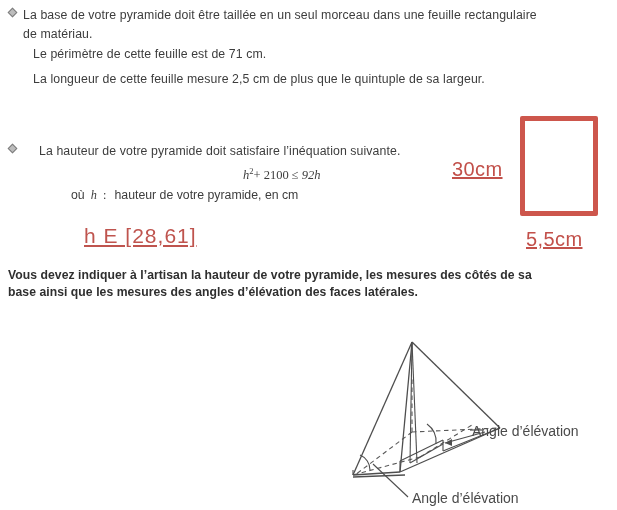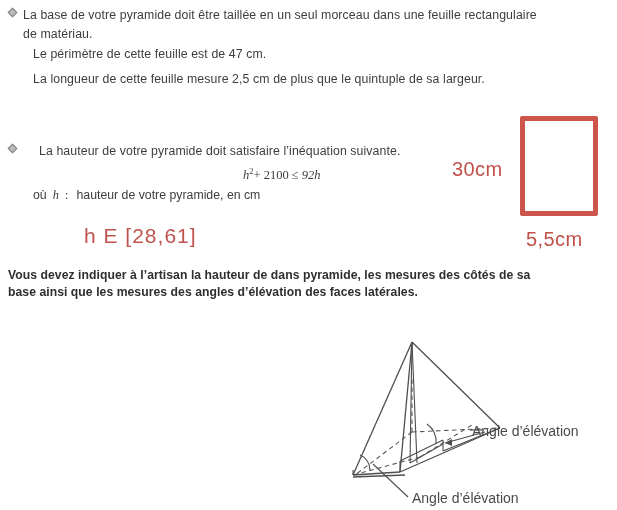--- a/index.html
+++ b/index.html
@@ -88,20 +88,21 @@
     letter-spacing: .05px;
   }
 
   
   .hand {
     position: absolute;
     font-family: "Liberation Sans", sans-serif;
     font-weight: 400;
     color: #c2504a;
     white-space: nowrap;
+    text-decoration: underline;
   }
   .hand-h {
     font-size: 21px;
     letter-spacing: 1px;
     color: #bf544e;
   }
   .hand-dim {
     font-size: 20px;
     letter-spacing: .4px;
   }
@@ -137,54 +138,54 @@
   <div class="block" style="left:6px; top:6px; width:600px;">
     <div class="bullet">
       <span class="bullet-glyph"></span>
     </div>
     <div class="btext">
       <div>La base de votre pyramide doit être taillée en un seul morceau dans une feuille rectangulaire</div>
       <div>de matériau.</div>
     </div>
   </div>
 
-  <div class="plain" style="left:33px; top:45px;">Le périmètre de cette feuille est de 47 cm.</div>
+  <div class="plain" style="left:33px; top:45px;">Le périmètre de cette feuille est de 71 cm.</div>
 
   <div class="plain" style="left:33px; top:70px;">La longueur de cette feuille mesure 2,5 cm de plus que le quintuple de sa largeur.</div>
 
   <div class="block" style="left:6px; top:142px; width:470px;gap:16px;">
     <div class="bullet">
       <span class="bullet-glyph"></span>
     </div>
     <div class="btext">La hauteur de votre pyramide doit satisfaire l’inéquation suivante.</div>
   </div>
 
   <div class="eq" style="left:243px; top:166px;">
     <i>h</i><sup>2</sup><span>+ 2100</span>
     <span>≤</span>
     <i>92h</i>
   </div>
 
   <div class="eq" style="left:33px; top:188px; font-size:12.3px;">
-    <span style="font-family:'Liberation Sans',sans-serif;">où</span>
+    <span style="font-family:'Liberation Sans',sans-serif;margin-left:38px;">où</span>
     <i style="padding:0 3px;">h</i>
     <span style="padding-right:5px;">:</span>
     <span style="font-family:'Liberation Sans',sans-serif;">hauteur de votre pyramide, en cm</span>
   </div>
 
   <div class="hand hand-h" style="left:84px; top:224px;">h E [28,61]</div>
 
   <div class="redbox" style="left:520px; top:116px; width:78px; height:100px;"></div>
 
   <div class="hand hand-dim" style="left:452px; top:158px;">30cm</div>
 
   <div class="hand hand-dim" style="left:526px; top:228px;">5,5cm</div>
 
   <div class="bold-note" style="left:8px; top:267px; width:600px;">
-    <div>Vous devez indiquer à l’artisan la hauteur de dans pyramide, les mesures des côtés de sa</div>
+    <div>Vous devez indiquer à l’artisan la hauteur de votre pyramide, les mesures des côtés de sa</div>
     <div>base ainsi que les mesures des angles d’élévation des faces latérales.</div>
   </div>
 
   <div class="figure">
     <svg width="317" height="190" viewBox="0 0 317 190">
 
       <g stroke="#5a5a5a" stroke-width="1.1" fill="none" stroke-dasharray="4.5,3.5">
 
         <path d="M 120 137 L 53 155"></path>
 

